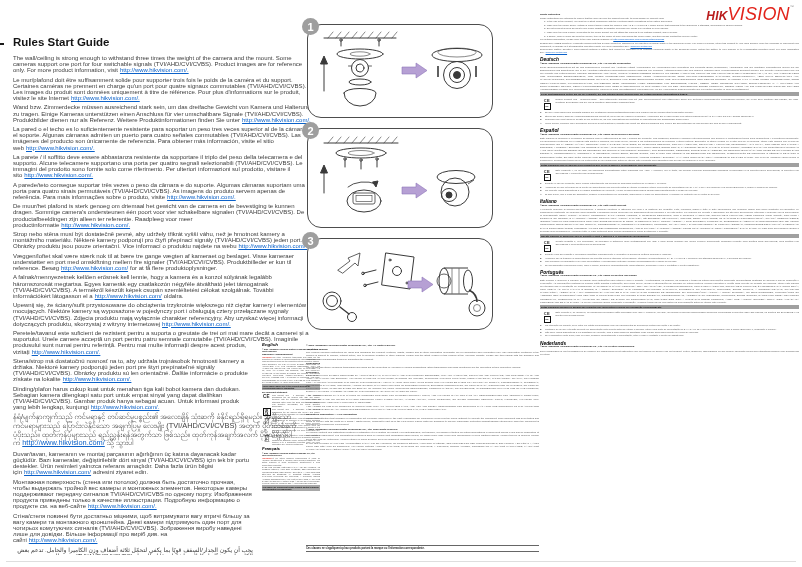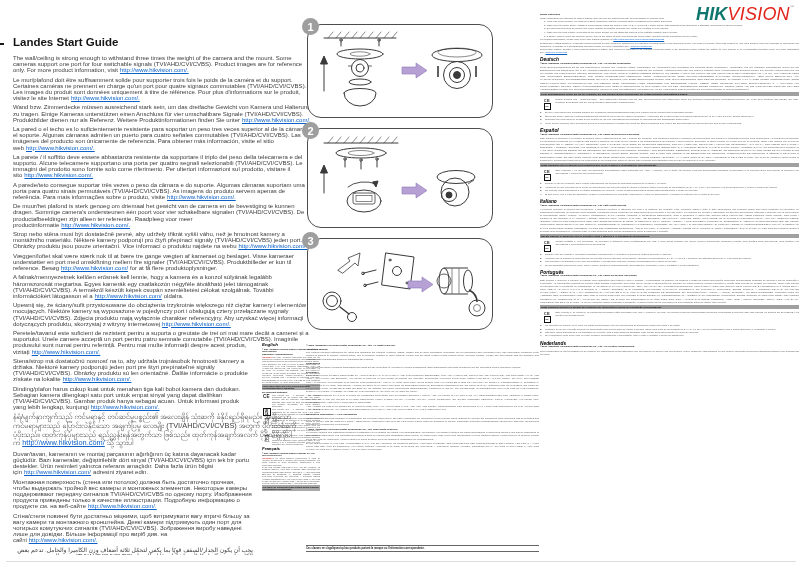--- a/index.html
+++ b/index.html
@@ -2,21 +2,21 @@
 <html><head>
 <meta charset="utf-8">
 <style>
   * { margin:0; padding:0; box-sizing:border-box; }
   html,body { background:#ffffff; }
   body { font-family:"Liberation Sans","DejaVu Sans",sans-serif; color:#3d3d3d; }
   .page { position:relative; width:802px; height:567px; background:#fff; overflow:hidden; }
 
   
   .logo { position:absolute; top:4px; right:8px; font-style:italic; letter-spacing:.2px; white-space:nowrap; }
-  .logo .hik { font-weight:800; font-size:18px; color:#0f766e; }
+  .logo .hik { font-weight:800; font-size:12px; color:#b91c1c; }
   .logo .vision { font-weight:500; font-size:18px; color:#e2231a; }
   .logo .tm { font-size:4px; color:#888; vertical-align:top; }
 
   .print-mark { position:absolute; left:0; top:43px; width:4px; height:2px; background:#1a1a1a; }
   .page-edge { position:absolute; left:6px; right:6px; top:561px; border-top:1px solid #dedede; }
 
   
   .title { position:absolute; left:13px; top:36px; font-size:11.5px; font-weight:bold; color:#141414; }
   .colL { position:absolute; left:13px; top:55px; width:298px; height:500px; overflow:hidden; }
   .lp { font-size:6px; line-height:6.2px; margin-bottom:3px; color:#3d3d3d; }
@@ -86,21 +86,21 @@
 
 <div class="page">
 
   <div class="print-mark"></div>
   <div class="page-edge"></div>
 
   <div class="logo">
     <span class="hik">HIK</span><span class="vision">VISION</span><span class="tm">™</span>
   </div>
 
-  <h1 class="title">Landes Start Guide</h1>
+  <h1 class="title">Rules Start Guide</h1>
   <div class="colL">
 
   <p class="lp"><span>The wall/ceiling is strong enough to withstand three times the weight of the camera and the mount. Some cameras support one port for four switchable signals (TVI/AHD/CVI/CVBS). Product images are for reference only. For more product information, visit</span><a class="lnk">http://www.hikvision.com/.</a></p>
       <p class="lp"><span>Le mur/plafond doit être suffisamment solide pour supporter trois fois le poids de la caméra et du support. Certaines caméras ne prennent en charge qu'un port pour quatre signaux commutables (TVI/AHD/CVI/CVBS). Les images du produit sont données uniquement à titre de référence. Pour plus d'informations sur le produit, visitez le site Internet</span><a class="lnk">http://www.hikvision.com/.</a></p>
       <p class="lp"><span>Wand bzw. Zimmerdecke müssen ausreichend stark sein, um das dreifache Gewicht von Kamera und Halterung zu tragen. Einige Kameras unterstützen einen Anschluss für vier umschaltbare Signale (TVI/AHD/CVI/CVBS). Produktbilder dienen nur als Referenz. Weitere Produktinformationen finden Sie unter</span><a class="lnk">http://www.hikvision.com/.</a></p>
       <p class="lp"><span>La pared o el techo es lo suficientemente resistente para soportar un peso tres veces superior al de la cámara y el soporte. Algunas cámaras admiten un puerto para cuatro señales conmutables (TVI/AHD/CVI/CVBS). Las imágenes del producto son únicamente de referencia. Para obtener más información, visite el sitio web</span><a class="lnk">http://www.hikvision.com/.</a></p>
       <p class="lp"><span>La parete / il soffitto deve essere abbastanza resistente da sopportare il triplo del peso della telecamera e del supporto. Alcune telecamere supportano una porta per quattro segnali selezionabili (TVI/AHD/CVI/CVBS). Le immagini del prodotto sono fornite solo come riferimento. Per ulteriori informazioni sul prodotto, visitare il sito</span><a class="lnk">http://www.hikvision.com/.</a></p>
       <p class="lp"><span>A parede/teto consegue suportar três vezes o peso da câmara e do suporte. Algumas câmaras suportam uma porta para quatro sinais permutáveis (TVI/AHD/CVI/CVBS). As imagens do produto servem apenas de referência. Para mais informações sobre o produto, visite</span><a class="lnk">http://www.hikvision.com/.</a></p>
       <p class="lp"><span>De muur/het plafond is sterk genoeg om driemaal het gewicht van de camera en de bevestiging te kunnen dragen. Sommige camera's ondersteunen één poort voor vier schakelbare signalen (TVI/AHD/CVI/CVBS). De productafbeeldingen zijn alleen ter referentie. Raadpleeg voor meer productinformatie</span><a class="lnk">http://www.hikvision.com/.</a></p>
       <p class="lp"><span>Strop nebo stěna musí být dostatečně pevné, aby udržely třikrát vyšší váhu, než je hmotnost kamery a montážního materiálu. Některé kamery podporují pro čtyři přepínací signály (TVI/AHD/CVI/CVBS) jeden port. Obrázky produktu jsou pouze orientační. Více informací o produktu najdete na webu</span><a class="lnk">http://www.hikvision.com/.</a></p>

